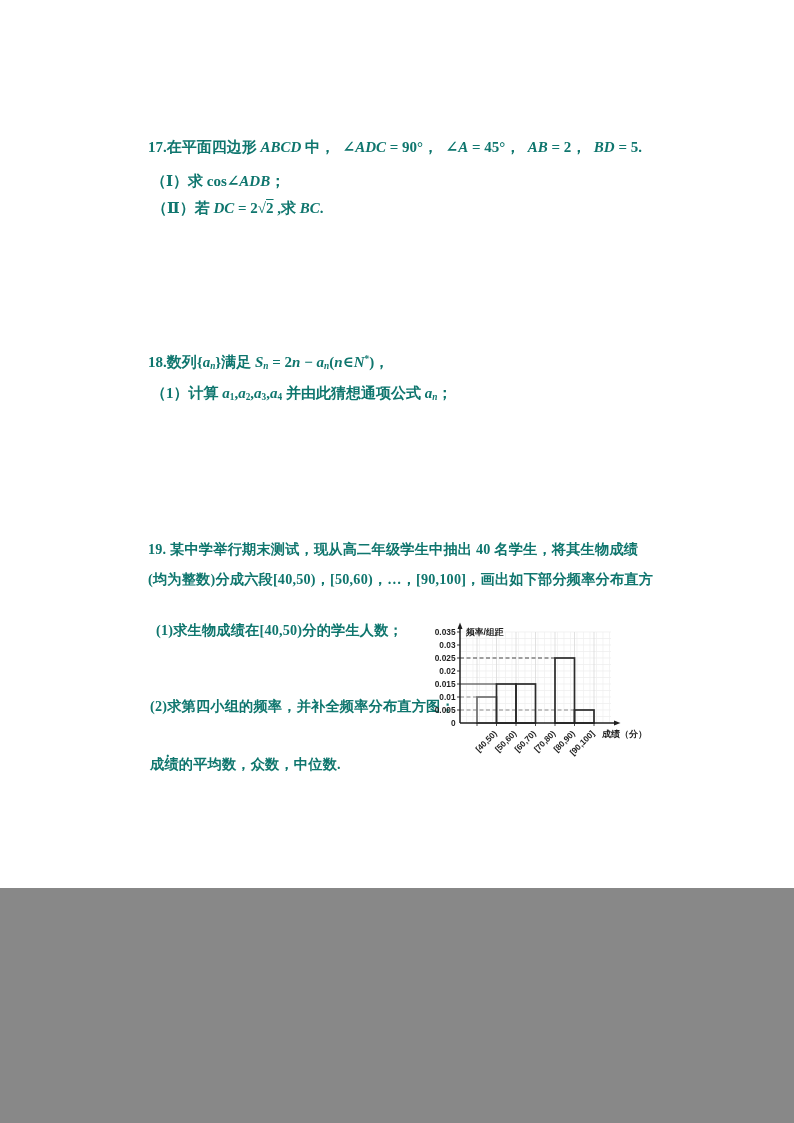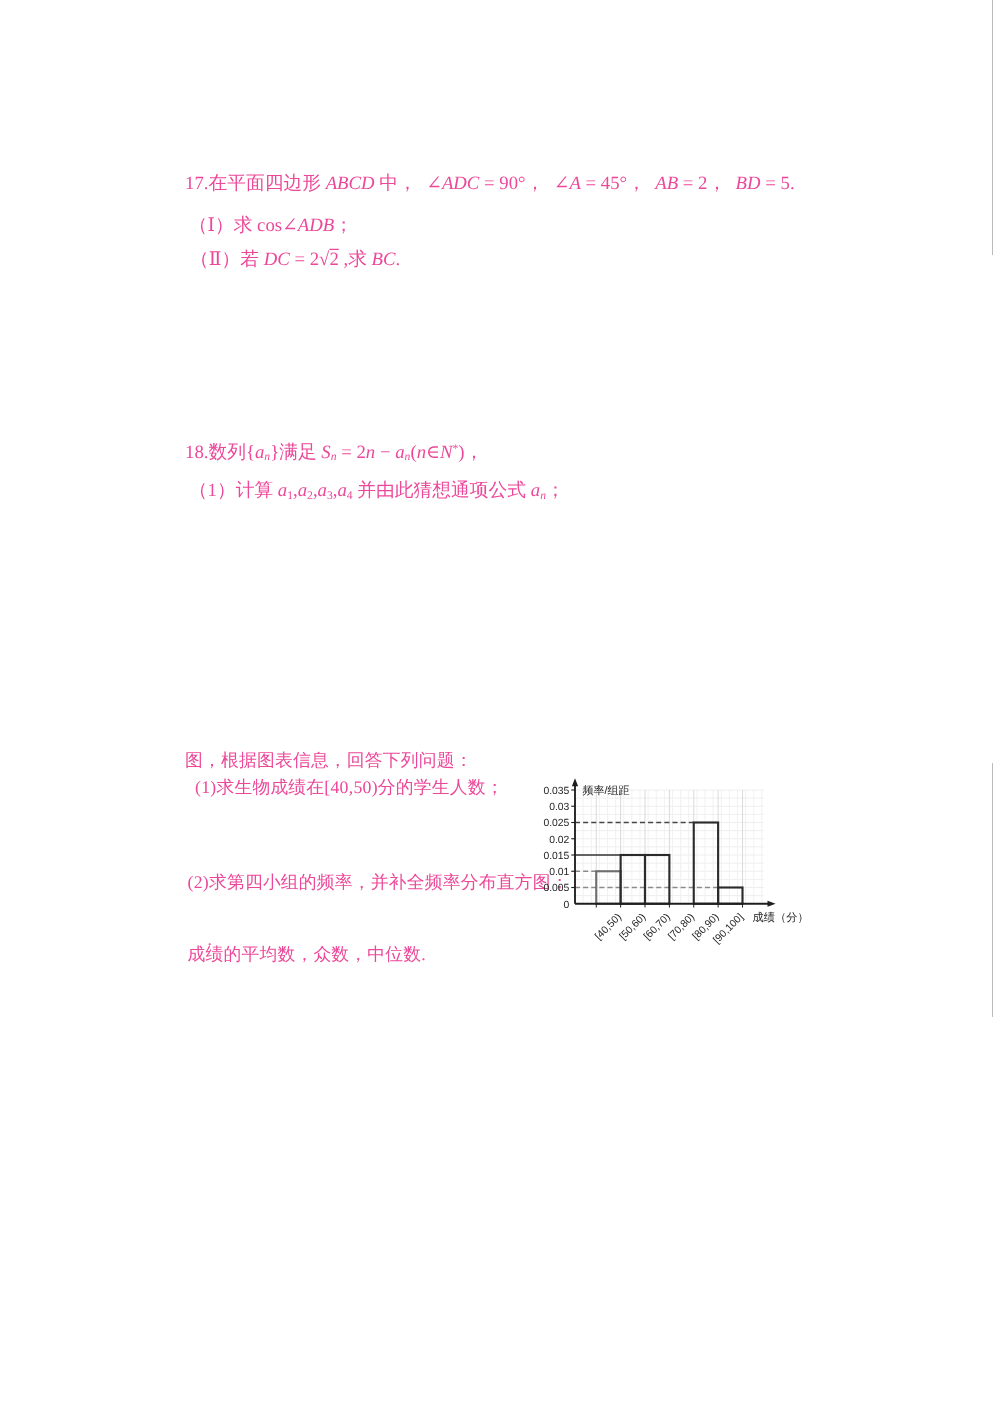--- a/index.html
+++ b/index.html
@@ -1,23 +1,24 @@
 <!DOCTYPE html>
 <html><head>
 <meta charset="utf-8">
 <style>
   html,body{margin:0;padding:0;background:#888;}
   .page{
     position:relative;
-    width:794px;height:1123px;
+    width:794px;height:888px;
     margin:0 auto;
     background:#ffffff;
     font-family:"Liberation Serif","DejaVu Serif",serif;
-    color:#ec4899;
+    color:#0f766e;
     overflow:hidden;
+    font-weight:bold;
   }
   .line{
     position:absolute;
     white-space:pre;
     line-height:1.25;
   }
   .f15{font-size:15px;}
   .f14{font-size:14.2px;letter-spacing:0.2px;}
   .it{font-style:italic;}
   .sub{font-size:0.62em;vertical-align:-0.22em;}
@@ -35,21 +36,22 @@
 
 <div class="page">
 
   <div class="line f15" style="left:148px;top:138px;"><span>17.在平面四边形 </span><span class="it">ABCD</span><span> 中，  </span><span>∠</span><span class="it">ADC</span><span> = 90°，  </span><span>∠</span><span class="it">A</span><span> = 45°，  </span><span class="it">AB</span><span> = 2，  </span><span class="it">BD</span><span> = 5.</span></div>
   <div class="line f15" style="left:151px;top:172px;"><span>（Ⅰ）求 cos</span><span>∠</span><span class="it">ADB</span><span>；</span></div>
   <div class="line f15" style="left:152px;top:199px;"><span>（Ⅱ）若 </span><span class="it">DC</span><span> = 2</span><span>√</span><span class="ov">2</span><span> ,求 </span><span class="it">BC</span><span>.</span></div>
 
   <div class="line f15" style="left:148px;top:353px;"><span>18.数列{</span><span class="it">a</span><span class="it sub">n</span><span>}满足 </span><span class="it">S</span><span class="it sub">n</span><span> = 2</span><span class="it">n</span><span> − </span><span class="it">a</span><span class="it sub">n</span><span>(</span><span class="it">n</span><span>∈</span><span class="it">N</span><span class="sup">*</span><span>)，</span></div>
   <div class="line f15" style="left:151px;top:384px;"><span>（1）计算 </span><span class="it">a</span><span class="sub">1</span><span>,</span><span class="it">a</span><span class="sub">2</span><span>,</span><span class="it">a</span><span class="sub">3</span><span>,</span><span class="it">a</span><span class="sub">4</span><span> 并由此猜想通项公式 </span><span class="it">a</span><span class="it sub">n</span><span>；</span></div>
 
-  <div class="line f14" style="left:148px;top:601px;">图，根据图表信息，回答下列问题：</div>
+  <div class="line f14" style="left:148px;top:541px;">19. 某中学举行期末测试，现从高二年级学生中抽出 40 名学生，将其生物成绩</div>
+  <div class="line f14" style="left:148px;top:571px;">(均为整数)分成六段[40,50)，[50,60)，…，[90,100]，画出如下部分频率分布直方</div>
   <div class="line f14" style="left:156px;top:622px;">(1)求生物成绩在[40,50)分的学生人数；</div>
   <div class="line f14" style="left:150px;top:650px;margin-top:48px;">(2)求第四小组的频率，并补全频率分布直方图；</div>
   <div class="line f14" style="left:150px;top:708px;margin-top:48px;">成绩的平均数，众数，中位数.</div>
   <div class="line f14" style="left:166px;top:744px;">.</div>
 
   <div class="chart">
     <svg id="hist-svg" width="240" height="152" viewBox="0 0 240 152" xmlns="http://www.w3.org/2000/svg">
         <line x1="32" y1="96.5" x2="183" y2="96.5" stroke="#ececec" stroke-width="0.7"></line>
         <line x1="32" y1="90" x2="183" y2="90" stroke="#ececec" stroke-width="0.7"></line>
         <line x1="32" y1="83.5" x2="183" y2="83.5" stroke="#ececec" stroke-width="0.7"></line>

